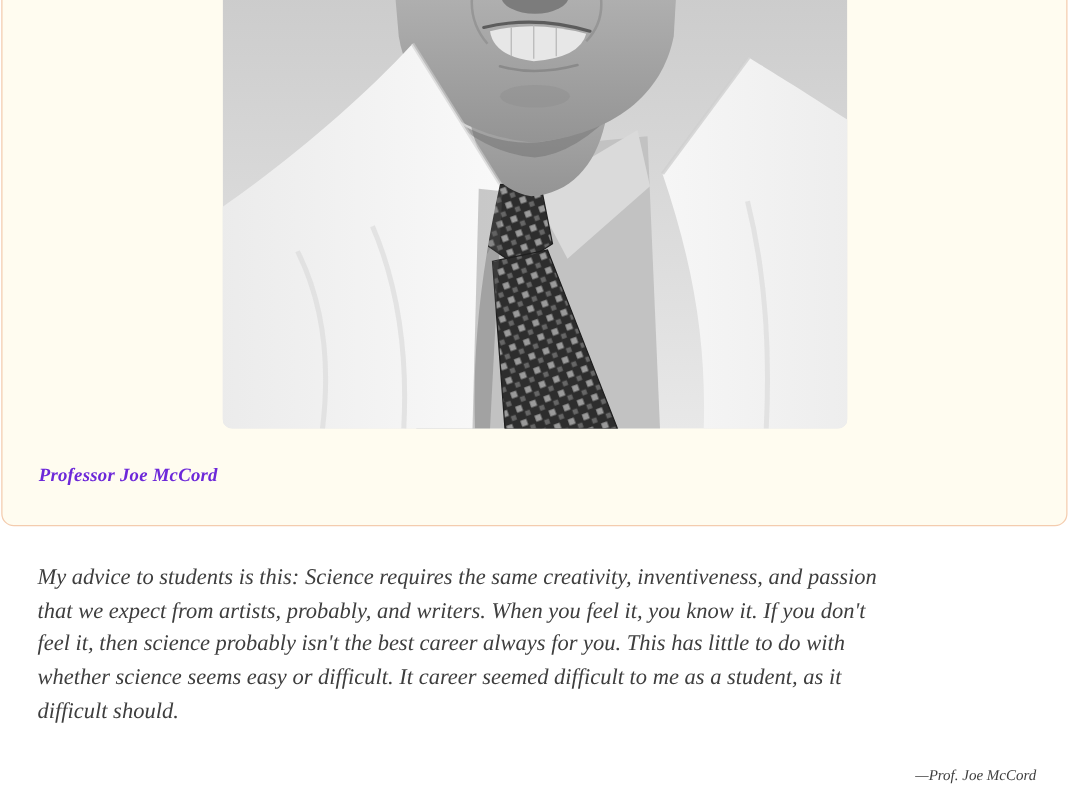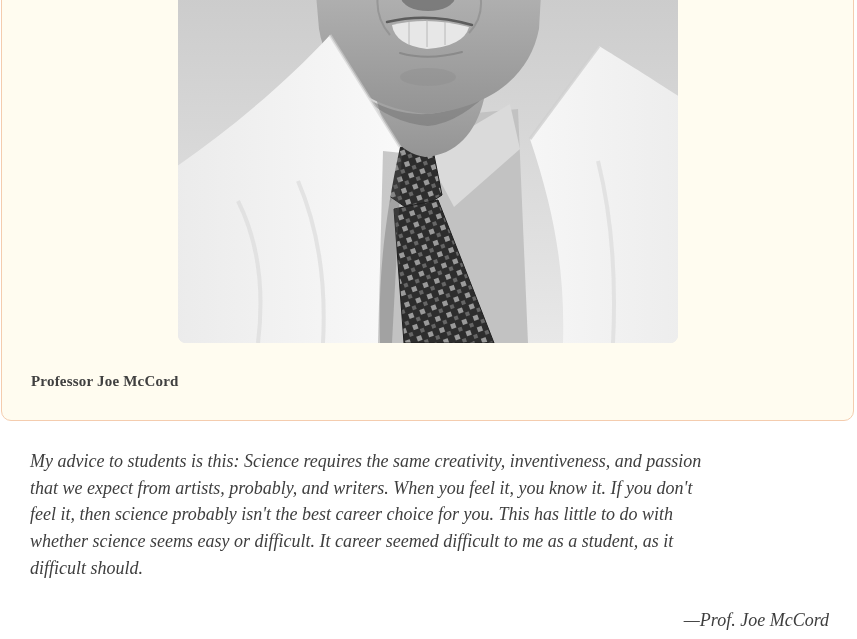--- a/index.html
+++ b/index.html
@@ -25,21 +25,22 @@
     border-radius: 8px;
     overflow: hidden;
   }
   .photo-wrap svg { display: block; }
   .figure-caption {
     margin: 30px 0 0 29px;
     font-family: "Liberation Serif", serif;
     font-weight: 700;
     font-size: 15px;
     letter-spacing: 0.2px;
-    color: #404040;
+    color: #6d28d9;
+    font-style: italic;
   }
   .quote-section {
     position: absolute;
     left: 0; top: 421px;
     width: 857px;
     box-sizing: border-box;
     padding: 27px 28px 0 30px;
     overflow: hidden;
   }
   blockquote.quote { margin: 0; padding: 0; }
@@ -47,21 +48,21 @@
     font-style: italic;
     font-size: 18px;
     line-height: 26.7px;
     color: #3e3e3e;
     white-space: nowrap;
   }
   .attribution {
     margin: 26px 0 0 0;
     text-align: right;
     font-style: italic;
-    font-size: 18px;
+    font-size: 12px;
     line-height: 24px;
     color: #3e3e3e;
   }
 </style>
 </head>
 <body>
 
 <figure class="figure-box" style="margin:0">
   <div class="photo-wrap">
     <svg width="500" height="383" viewBox="0 -41 500 383" xmlns="http://www.w3.org/2000/svg">
@@ -124,18 +125,18 @@
       <path d="M60,200 Q90,260 80,342 M120,180 Q150,250 145,342 M420,160 Q440,240 435,342" fill="none" stroke="#dcdcdc" stroke-width="4" opacity="0.7"></path>
     </svg>
   </div>
   <figcaption class="figure-caption">Professor Joe McCord</figcaption>
 </figure>
 
 <div class="quote-section">
   <blockquote class="quote">
     <div class="quote-line">My advice to students is this: Science requires the same creativity, inventiveness, and passion</div>
     <div class="quote-line">that we expect from artists, probably, and writers. When you feel it, you know it. If you don't</div>
-    <div class="quote-line">feel it, then science probably isn't the best career choice for you. This has little to do with</div>
+    <div class="quote-line">feel it, then science probably isn't the best career always for you. This has little to do with</div>
     <div class="quote-line">whether science seems easy or difficult. It career seemed difficult to me as a student, as it</div>
     <div class="quote-line">difficult should.</div>
   </blockquote>
   <p class="attribution">—Prof. Joe McCord</p>
 </div>
 
 </body></html>

